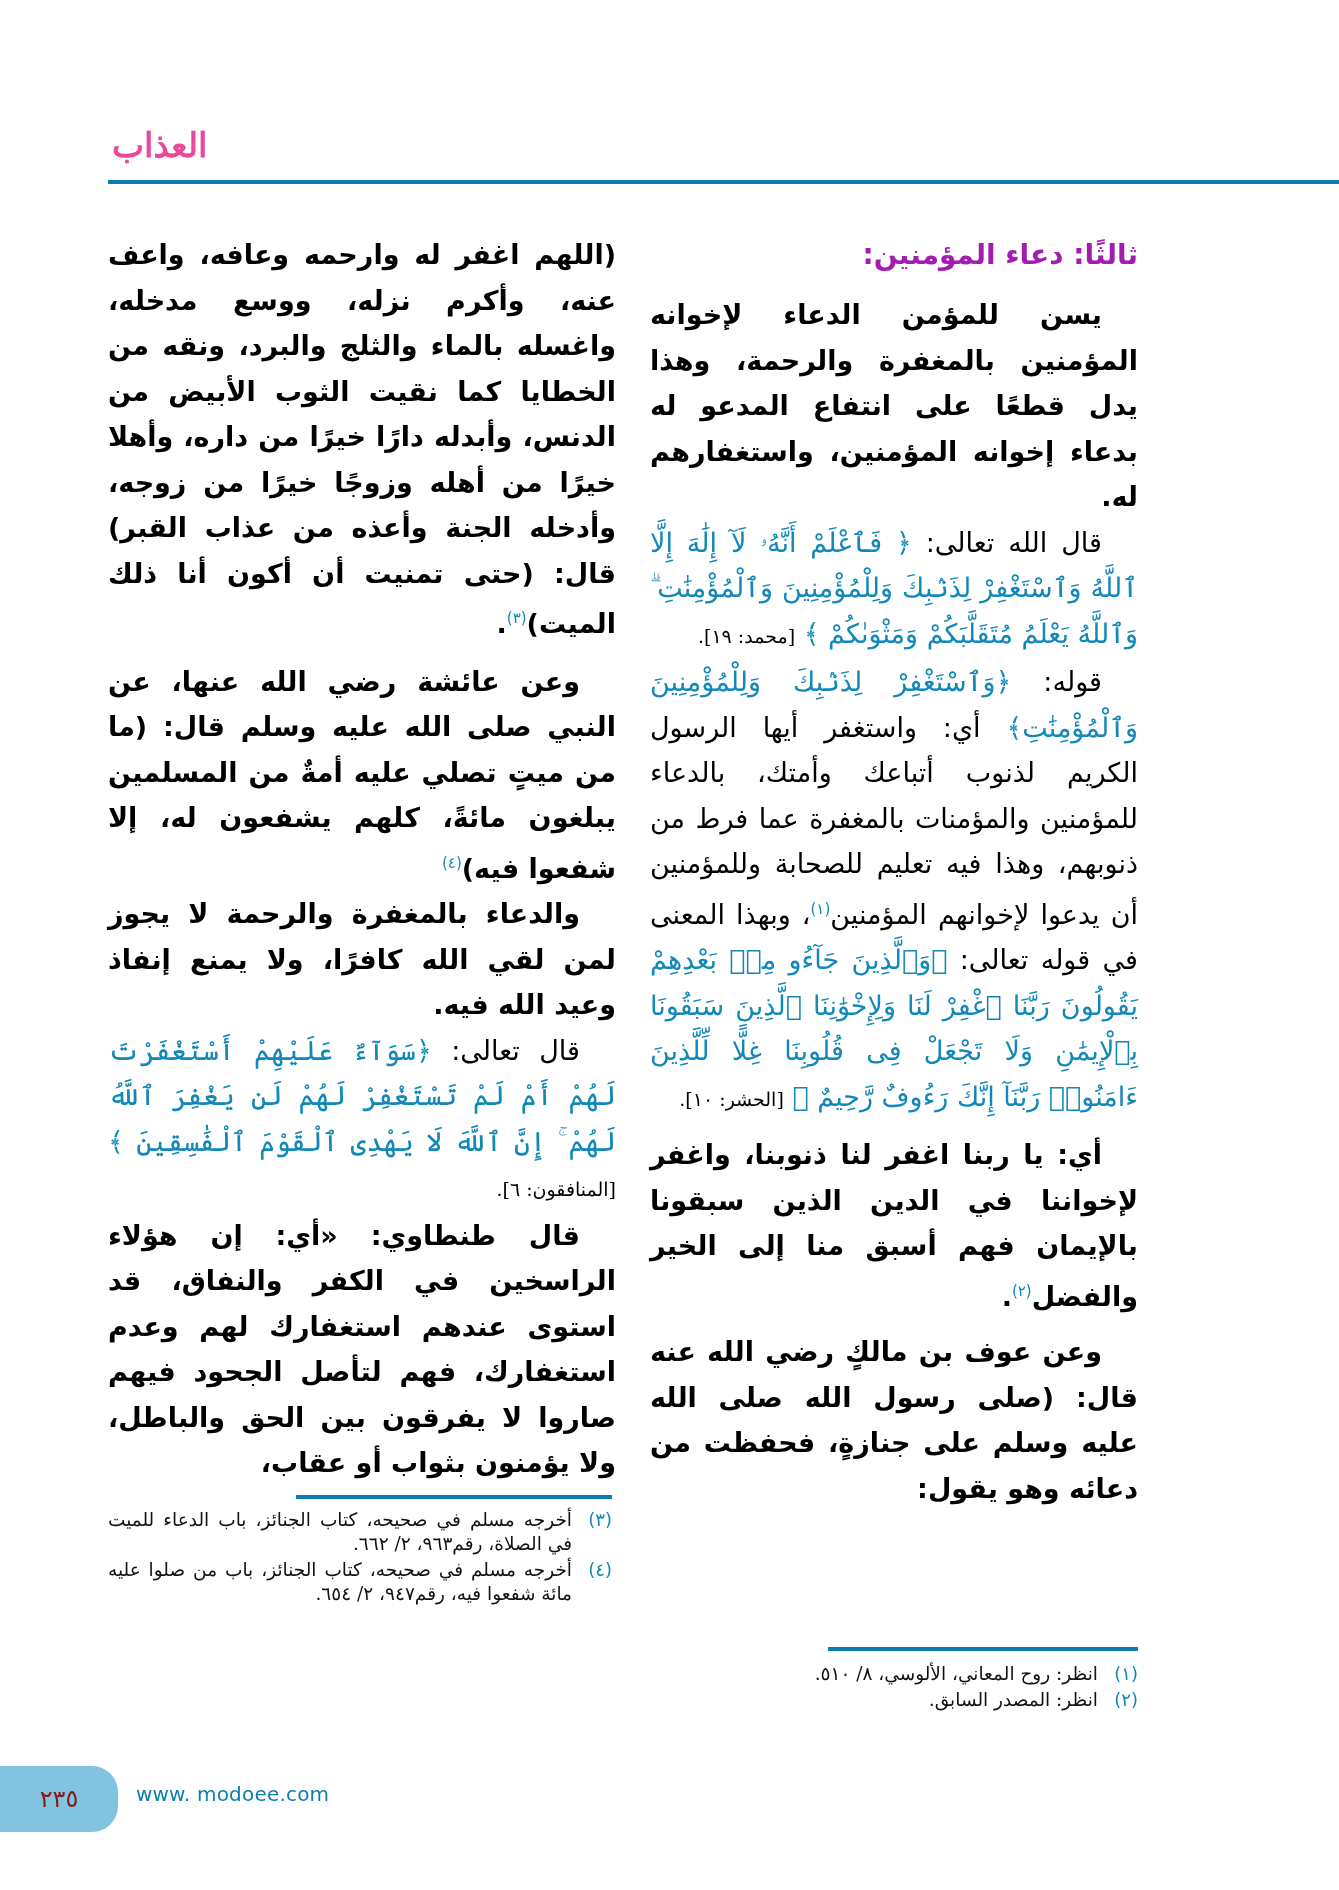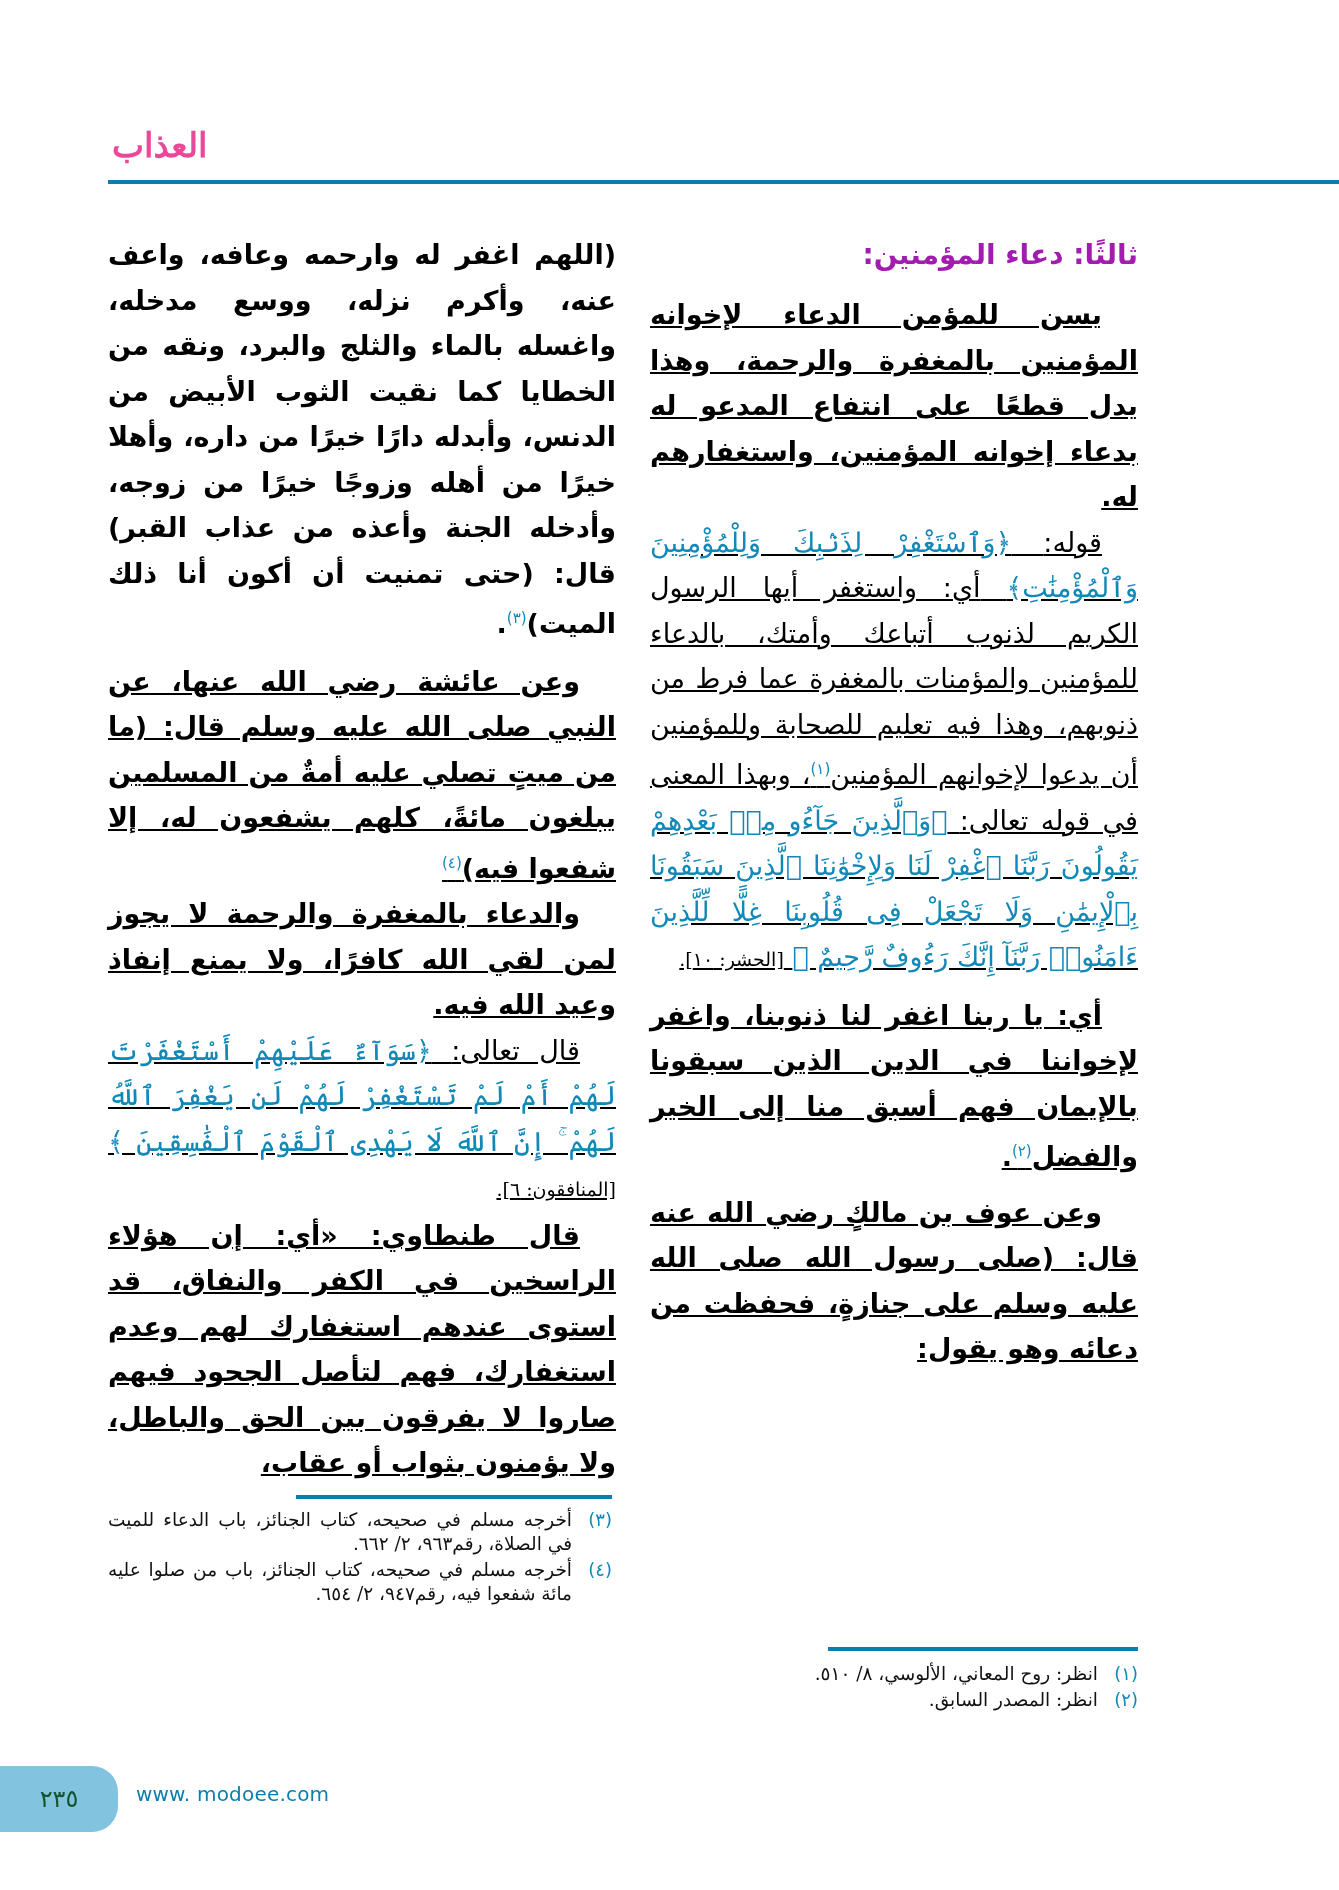--- a/index.html
+++ b/index.html
@@ -61,21 +61,20 @@
       font-size: 27px;
       line-height: 45.5px;
       font-weight: bold;
       margin: 0;
     }
     .para.light {
       font-weight: normal;
     }
     .indent {
       text-indent: 36px;
-      text-decoration: underline;
     }
     .quran {
       color: #1188b8;
       font-family: "DejaVu Serif", serif;
       font-weight: normal;
       font-size: 27px;
     }
     .ref {
       font-weight: normal;
       font-size: 19px;
@@ -143,21 +142,21 @@
       position: absolute;
       left: 0;
       top: 1766px;
       width: 118px;
       height: 66px;
       background: #82c3e0;
       border-radius: 0 26px 26px 0;
       display: flex;
       align-items: center;
       justify-content: center;
-      color: #14532d;
+      color: #7f1d1d;
       font-family: "DejaVu Sans", sans-serif;
       font-size: 24px;
     }
     .site-url {
       position: absolute;
       left: 136px;
       top: 1782px;
       font-family: "DejaVu Sans", sans-serif;
       font-size: 20px;
       color: #0a7fae;
@@ -168,20 +167,25 @@
 <body>
 
 <div class="header-title">العذاب</div>
 <div class="header-rule"></div>
 
 <div class="col col-right">
   <h2 class="section-heading">ثالثًا: دعاء المؤمنين:</h2>
 
   <p class="para indent">يسن للمؤمن الدعاء لإخوانه المؤمنين بالمغفرة والرحمة، وهذا يدل قطعًا على انتفاع المدعو له بدعاء إخوانه المؤمنين، واستغفارهم له.</p>
 
+  <p class="para light indent">
+    <span>قال الله تعالى:</span>
+    <span class="quran">﴿ فَٱعْلَمْ أَنَّهُۥ لَآ إِلَٰهَ إِلَّا ٱللَّهُ وَٱسْتَغْفِرْ لِذَنۢبِكَ وَلِلْمُؤْمِنِينَ وَٱلْمُؤْمِنَٰتِ ۗ وَٱللَّهُ يَعْلَمُ مُتَقَلَّبَكُمْ وَمَثْوَىٰكُمْ ﴾</span>
+    <span class="ref">[محمد: ١٩].</span>
+  </p>
 
   <p class="para light indent">
     <span>قوله:</span>
     <span class="quran">﴿وَٱسْتَغْفِرْ لِذَنۢبِكَ وَلِلْمُؤْمِنِينَ وَٱلْمُؤْمِنَٰتِ﴾</span>
     <span>أي: واستغفر أيها الرسول الكريم لذنوب أتباعك وأمتك، بالدعاء للمؤمنين والمؤمنات بالمغفرة عما فرط من ذنوبهم، وهذا فيه تعليم للصحابة وللمؤمنين أن يدعوا لإخوانهم المؤمنين</span><sup class="fn-mark">(١)</sup><span>، وبهذا المعنى في قوله تعالى:</span>
     <span class="quran">﴿وَٱلَّذِينَ جَآءُو مِنۢ بَعْدِهِمْ يَقُولُونَ رَبَّنَا ٱغْفِرْ لَنَا وَلِإِخْوَٰنِنَا ٱلَّذِينَ سَبَقُونَا بِٱلْإِيمَٰنِ وَلَا تَجْعَلْ فِى قُلُوبِنَا غِلًّا لِّلَّذِينَ ءَامَنُوا۟ رَبَّنَآ إِنَّكَ رَءُوفٌ رَّحِيمٌ ﴾</span>
     <span class="ref">[الحشر: ١٠].</span>
   </p>
 
   <p class="para indent" style="margin-top:10px;">

